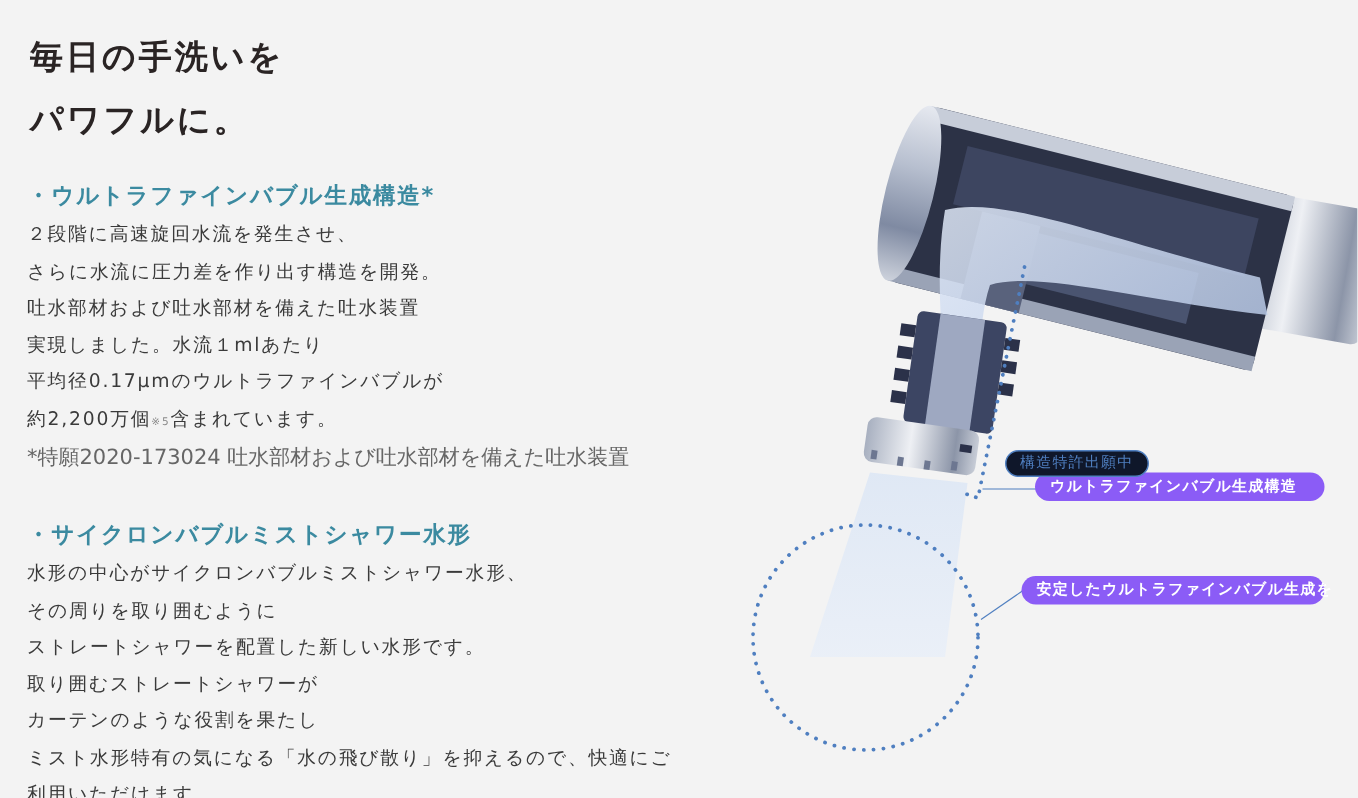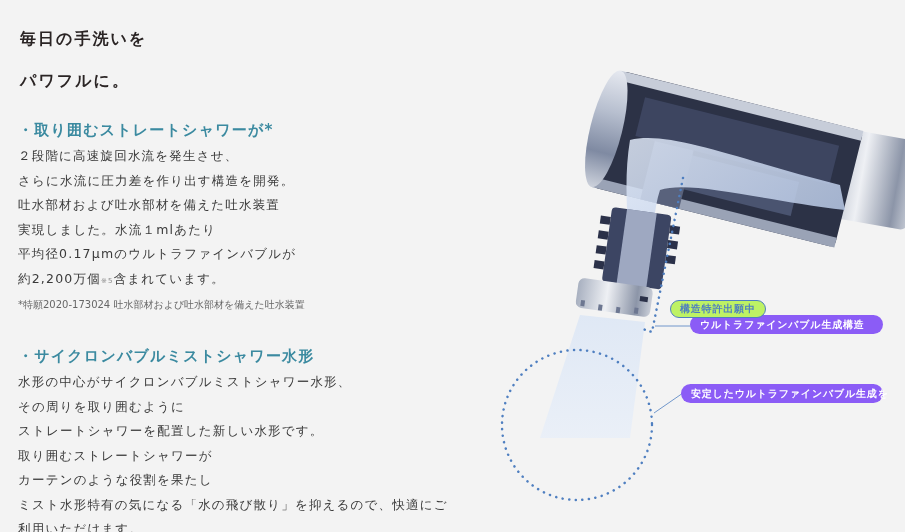--- a/index.html
+++ b/index.html
@@ -7,21 +7,21 @@
     body {
       background: #f3f3f3;
       font-family: "DejaVu Sans", "Liberation Sans", sans-serif;
       color: #3a3a3a;
       position: relative;
     }
     .title {
       position: absolute;
       left: 20px;
       top: 18px;
-      font-size: 16px;
+      font-size: 22px;
       font-weight: bold;
       color: #2a2424;
       letter-spacing: 2px;
       line-height: 42px;
     }
     .title .line { display: block; }
 
     .section { position: absolute; left: 18px; }
     .section-1 { top: 118px; }
     .section-2 { top: 344px; }
@@ -42,21 +42,21 @@
     }
     .body-text .l { display: block; white-space: nowrap; }
     .sup {
       font-size: 7px;
       color: #8a8a8a;
       vertical-align: top;
       position: relative;
       top: 2px;
     }
     .footnote {
-      font-size: 10px;
+      font-size: 14px;
       color: #666;
       line-height: 20px;
       margin-top: 4px;
       white-space: nowrap;
     }
 
     
     .illustration {
       position: absolute;
       left: 480px;
@@ -67,24 +67,24 @@
     .illustration svg { position: absolute; left: 0; top: 0; }
 
     .badge-patent {
       position: absolute;
       left: 670px;
       top: 300px;
       height: 18px;
       padding: 0 9px;
       border: 1.5px solid #4f7fc0;
       border-radius: 10px;
-      background: #bef264;
+      background: #0f172a;
       color: #4f7fc0;
       font-size: 10px;
-      font-weight: bold;
+      font-weight: normal;
       line-height: 15px;
       letter-spacing: 0.8px;
       white-space: nowrap;
       z-index: 3;
       text-align: center;
     }
     .label-pill {
       position: absolute;
       height: 19px;
       padding: 0 10px;
@@ -103,21 +103,21 @@
   </style>
 </head>
 <body>
 
 <div class="title">
   <span class="line">毎日の手洗いを</span>
   <span class="line">パワフルに。</span>
 </div>
 
 <div class="section section-1">
-  <div class="heading">・取り囲むストレートシャワーが*</div>
+  <div class="heading">・ウルトラファインバブル生成構造*</div>
   <div class="body-text">
     <span class="l">２段階に高速旋回水流を発生させ、</span>
     <span class="l">さらに水流に圧力差を作り出す構造を開発。</span>
     <span class="l">吐水部材および吐水部材を備えた吐水装置</span>
     <span class="l">実現しました。水流１mlあたり</span>
     <span class="l">平均径0.17μmのウルトラファインバブルが</span>
     <span class="l"><span>約2,200万個</span><span class="sup">※5</span><span>含まれています。</span></span>
   </div>
   <div class="footnote">*特願2020-173024 吐水部材および吐水部材を備えた吐水装置</div>
 </div>

